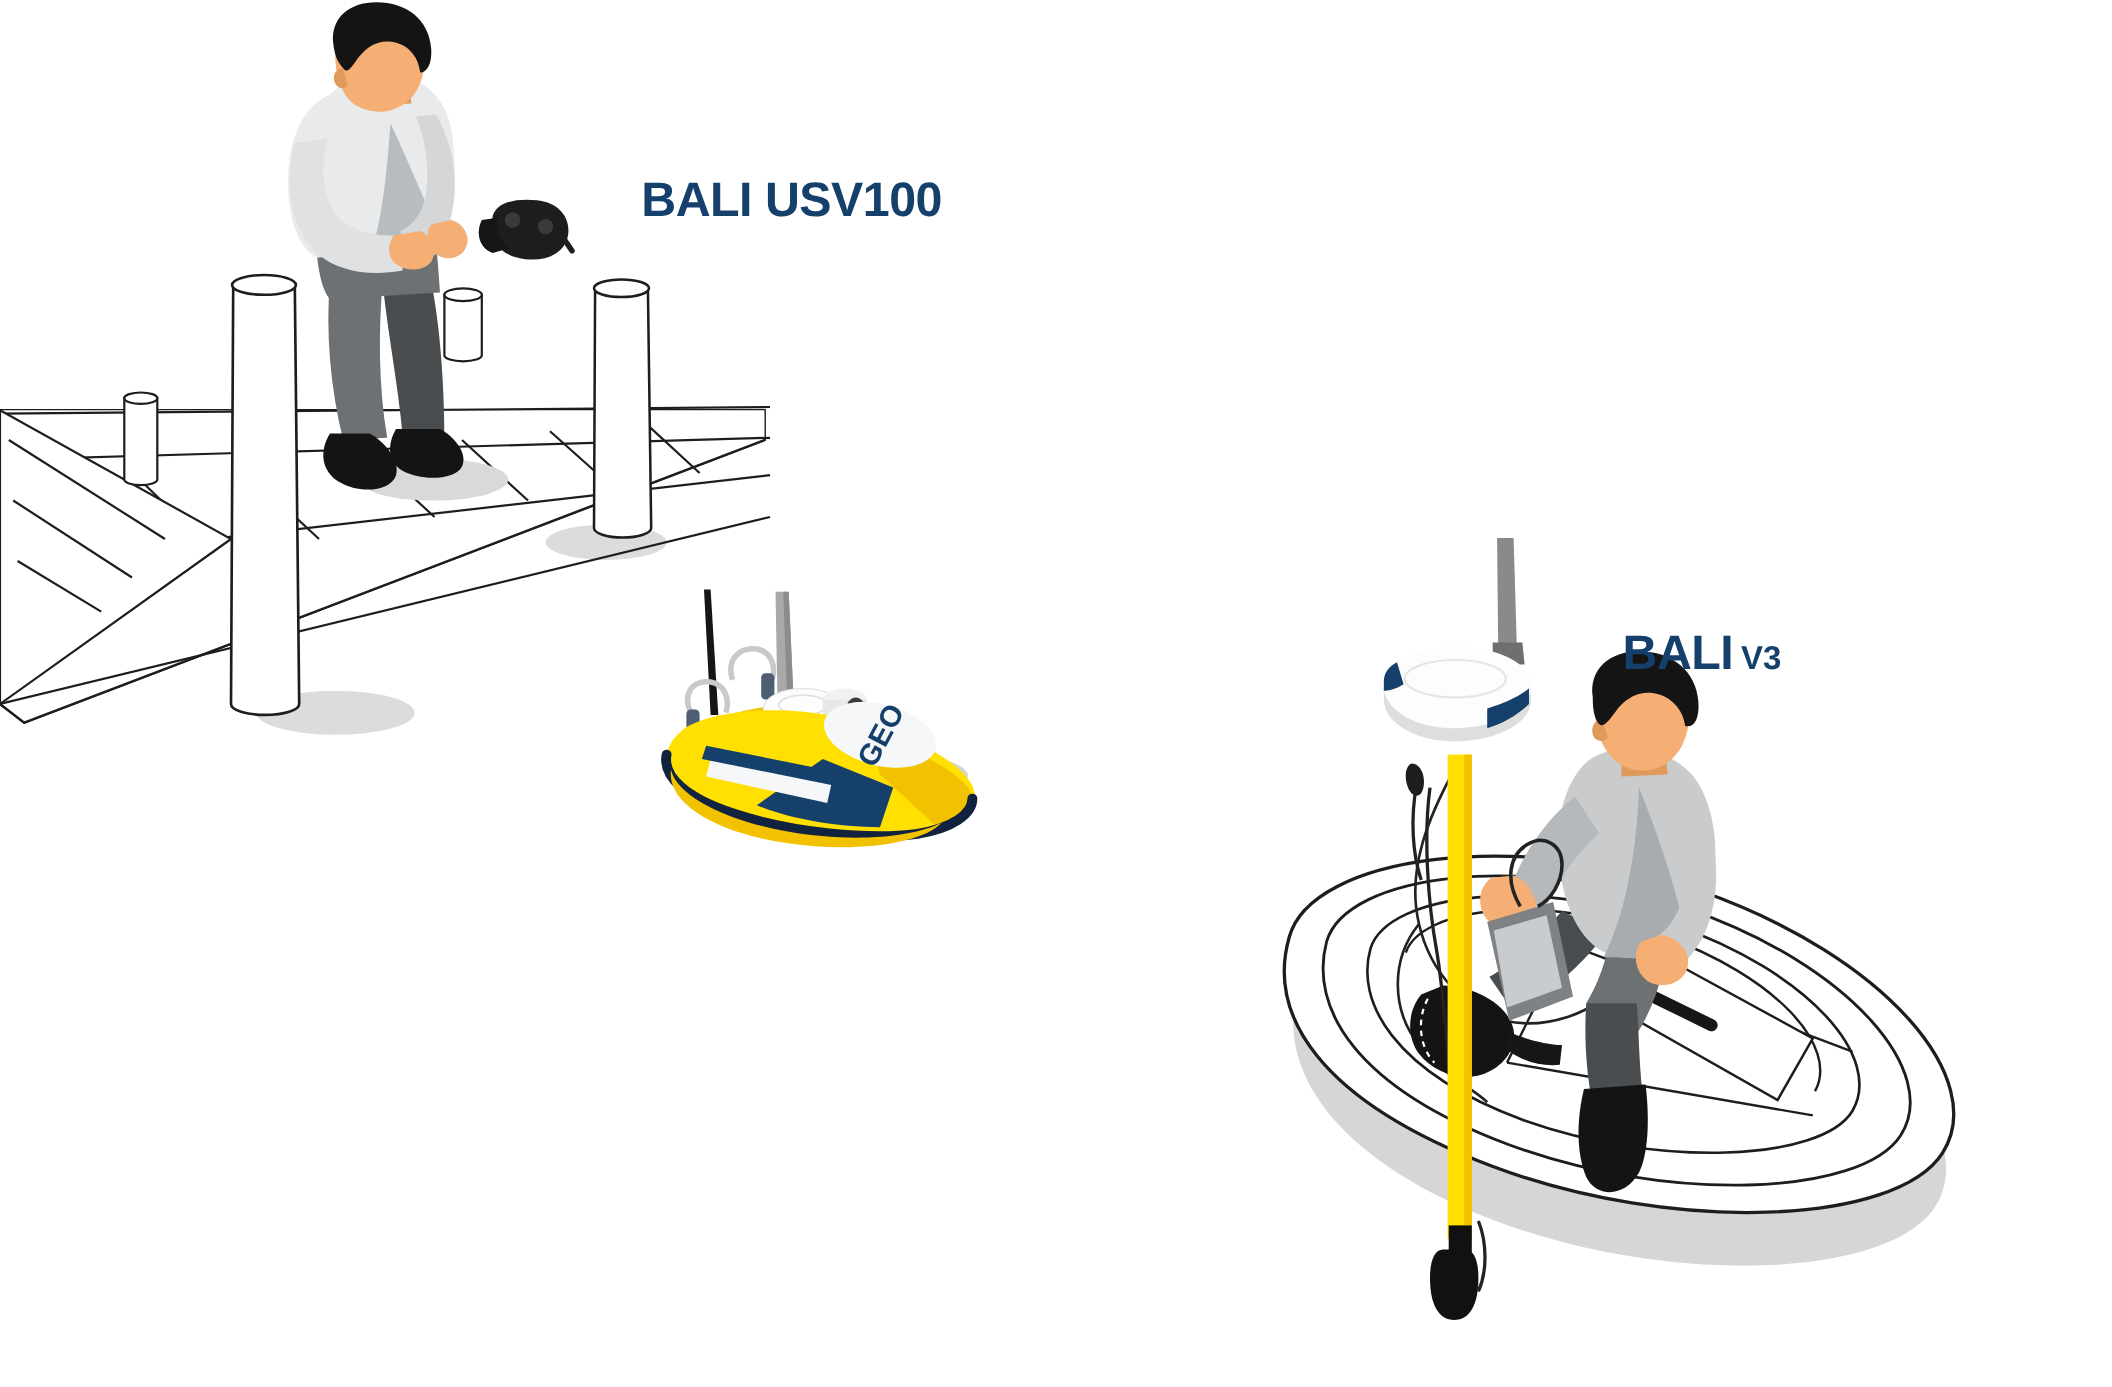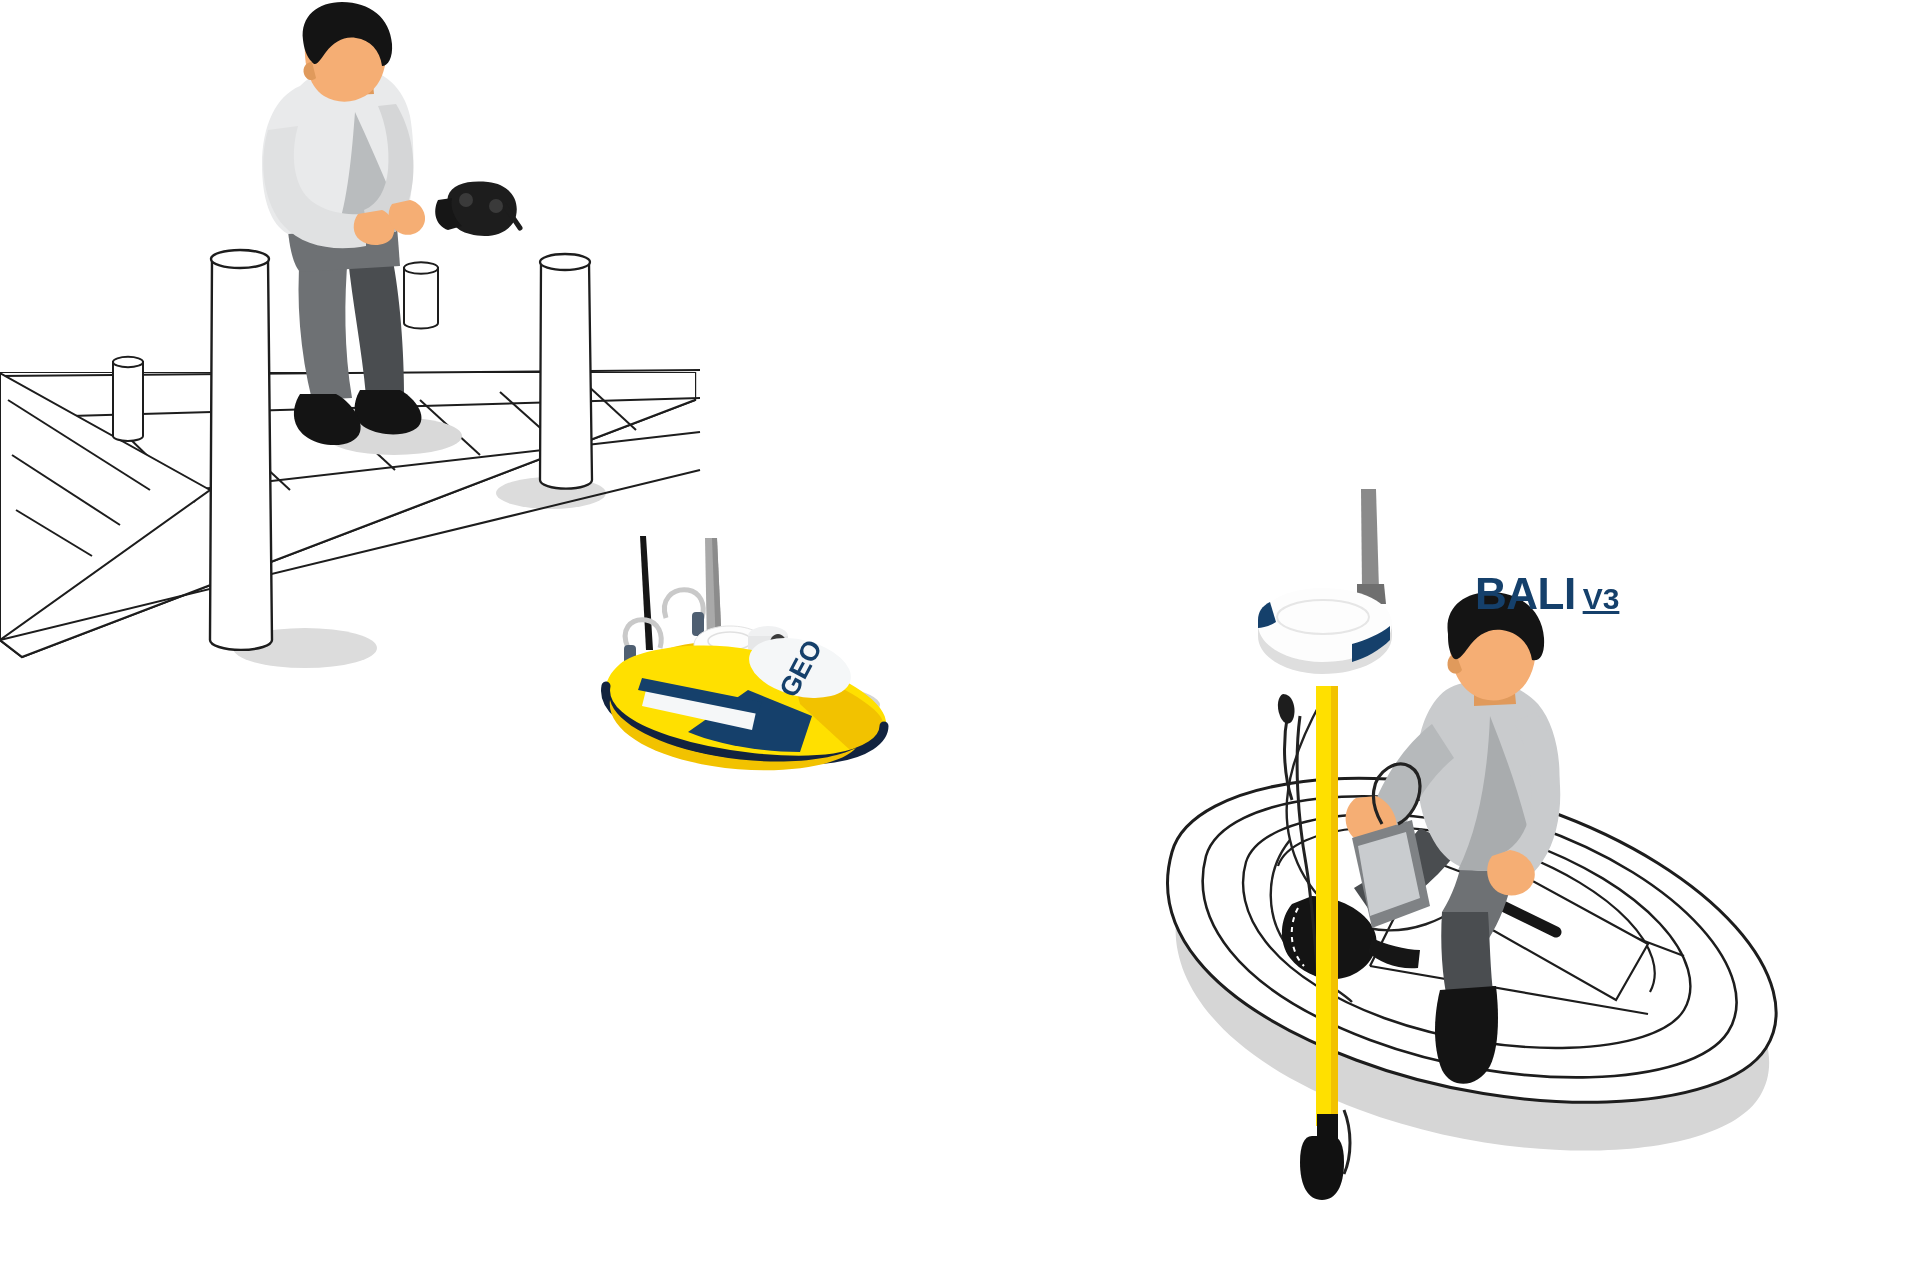--- a/index.html
+++ b/index.html
@@ -43,21 +43,20 @@
   }
   #label-v3 {
     left: 1475px;
     top: 572px;
     font-size: 44px;
   }
   #label-v3 .suffix {
     font-size: 30px;
     letter-spacing: 0px;
     margin-left: 7px;
-    text-decoration: underline;
   }
 </style>
 </head>
 <body>
 
 <div id="stage">
 
   <svg id="art" viewBox="0 0 1920 1261" xmlns="http://www.w3.org/2000/svg">
 
     <defs>
@@ -360,18 +359,19 @@
         <ellipse cx="1323" cy="617" rx="46" ry="17" fill="none" stroke="#e6e6e6" stroke-width="2"></ellipse>
 
         <path d="M1258 620 C1258 612, 1262 606, 1270 602 L1276 622
                  C1270 626, 1262 628, 1258 628 Z" fill="#15406b"></path>
         <path d="M1352 644 C1366 640, 1380 634, 1390 626 L1390 640
                  C1380 650, 1366 658, 1352 662 Z" fill="#15406b"></path>
       </g>
     </g>
   </svg>
 
+  <div class="label" id="label-usv">BALI USV100</div>
 
   <div class="label" id="label-v3">
     <span>BALI</span><span class="suffix">V3</span>
   </div>
 
 </div>
 
 </body></html>

